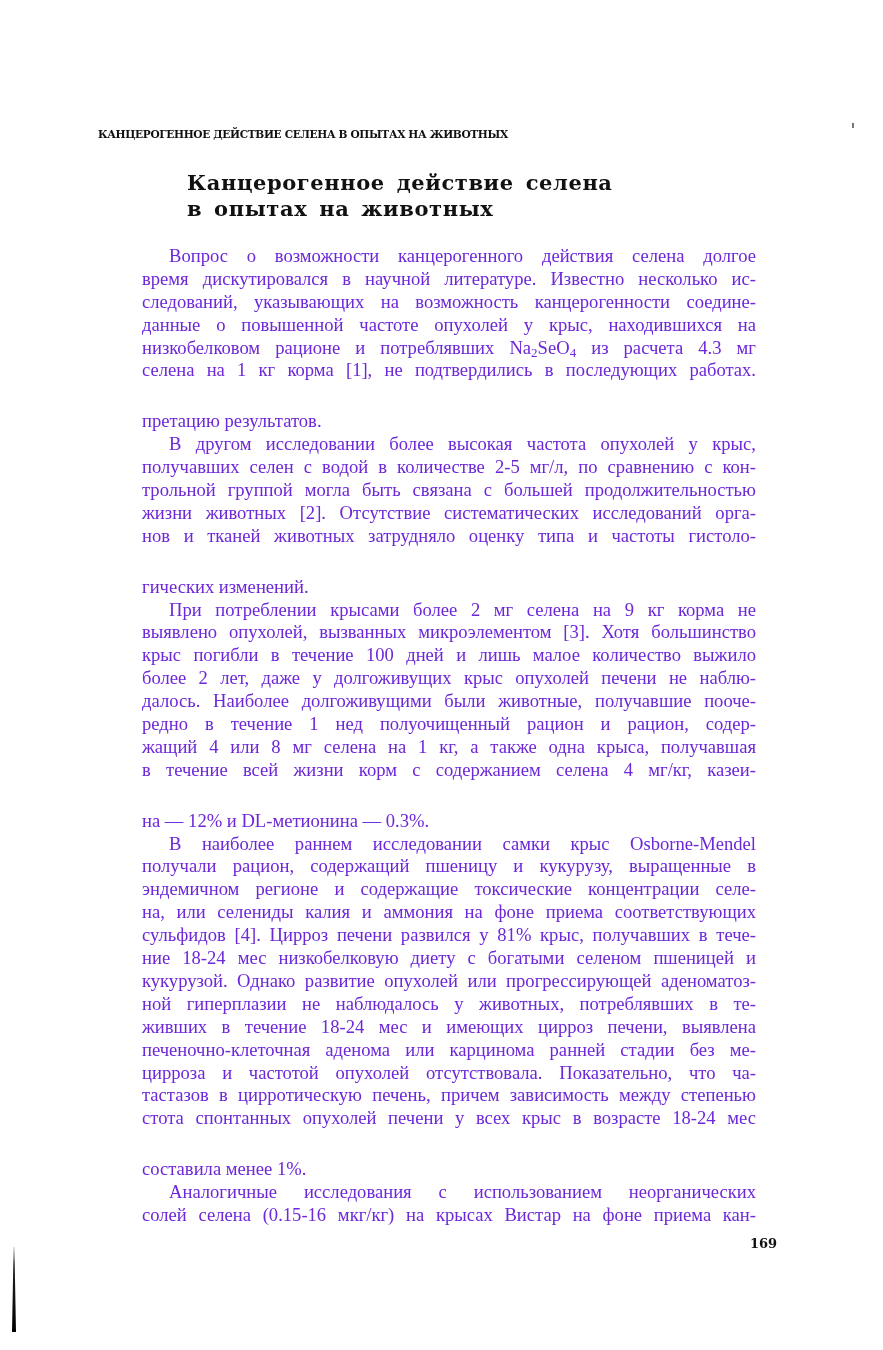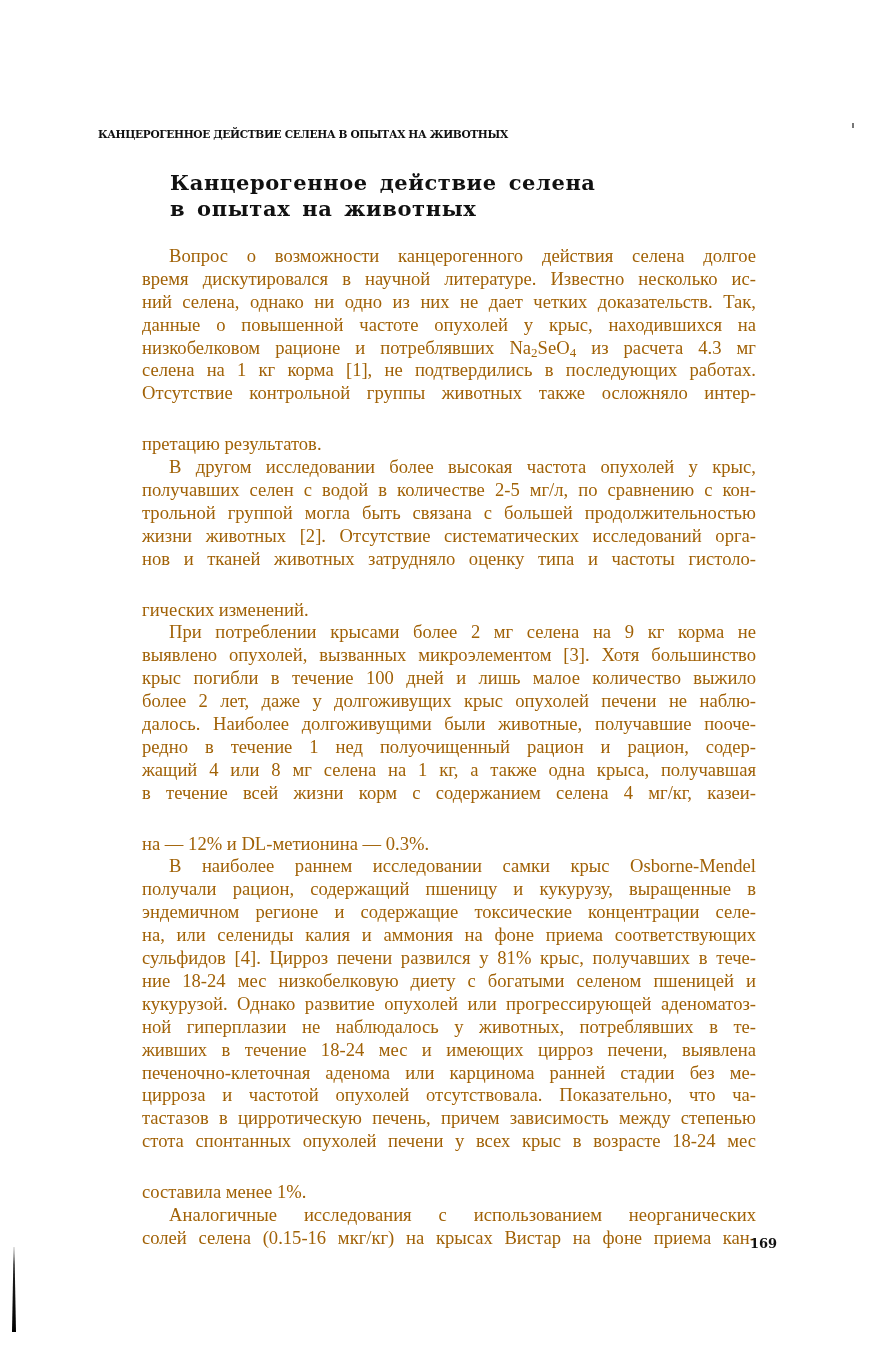--- a/index.html
+++ b/index.html
@@ -5,30 +5,30 @@
   html, body { margin: 0; padding: 0; background: #ffffff; }
   body { width: 883px; height: 1350px; position: relative; overflow: hidden; }
   .page { position: absolute; left: 0; top: 0; width: 872px; height: 1350px; background: #ffffff; }
   .running-head {
     position: absolute; left: 98px; top: 128px;
     font-family: "DejaVu Serif", serif; font-weight: bold;
     font-size: 10.6px; letter-spacing: -0.35px; color: #111;
     white-space: nowrap;
   }
   .title {
-    position: absolute; left: 170px; top: 170px;
+    position: absolute; left: 187px; top: 170px;
     font-family: "DejaVu Serif", serif; font-weight: bold;
     font-size: 21px; line-height: 26px; color: #111;
     letter-spacing: 0.6px; word-spacing: 4px;
   }
   .title div { white-space: nowrap; }
   .body-text {
     position: absolute; left: 142px; top: 245px; width: 614px;
     font-family: "Liberation Serif", serif; font-size: 18.6px;
-    line-height: 22.9px; color: #a16207;
+    line-height: 22.9px; color: #6d28d9;
   }
   .body-text .line { display: block; text-align: justify; text-align-last: justify; white-space: nowrap; height: 22.9px; }
   .body-text .line.last { text-align-last: left; margin-top: 28px; }
   .body-text .line.indent { padding-left: 27px; }
   .folio {
     position: absolute; left: 722px; top: 1236px;
     font-family: "DejaVu Serif", serif; font-weight: bold; font-size: 13px; color: #111; margin-left: 28px;
   }
   .edge-mark {
     position: absolute; left: 12px; top: 1247px; width: 4px; height: 85px;
@@ -45,25 +45,24 @@
   <div class="speck"></div>
   <div class="running-head">КАНЦЕРОГЕННОЕ ДЕЙСТВИЕ СЕЛЕНА В ОПЫТАХ НА ЖИВОТНЫХ</div>
   <div class="title">
     <div>Канцерогенное действие селена</div>
     <div>в опытах на животных</div>
   </div>
   <div class="body-text" id="body-text">
       <div>
         <span class="line indent">Вопрос о возможности канцерогенного действия селена долгое</span>
         <span class="line">время дискутировался в научной литературе. Известно несколько ис-</span>
-        <span class="line">ний селена, однако ни одно из них не дает четких доказательств. Так,</span>
+        <span class="line">следований, указывающих на возможность канцерогенности соедине-</span>
         <span class="line">данные о повышенной частоте опухолей у крыс, находившихся на</span>
         <span class="line">низкобелковом рационе и потреблявших <span>Na<sub>2</sub>SeO<sub>4</sub></span> из расчета 4.3 мг</span>
         <span class="line">селена на 1 кг корма [1], не подтвердились в последующих работах.</span>
-        <span class="line">Отсутствие контрольной группы животных также осложняло интер-</span>
         <span class="line last">претацию результатов.</span>
       </div>
       <div>
         <span class="line indent">В другом исследовании более высокая частота опухолей у крыс,</span>
         <span class="line">получавших селен с водой в количестве 2-5 мг/л, по сравнению с кон-</span>
         <span class="line">трольной группой могла быть связана с большей продолжительностью</span>
         <span class="line">жизни животных [2]. Отсутствие систематических исследований орга-</span>
         <span class="line">нов и тканей животных затрудняло оценку типа и частоты гистоло-</span>
         <span class="line last">гических изменений.</span>
       </div>

